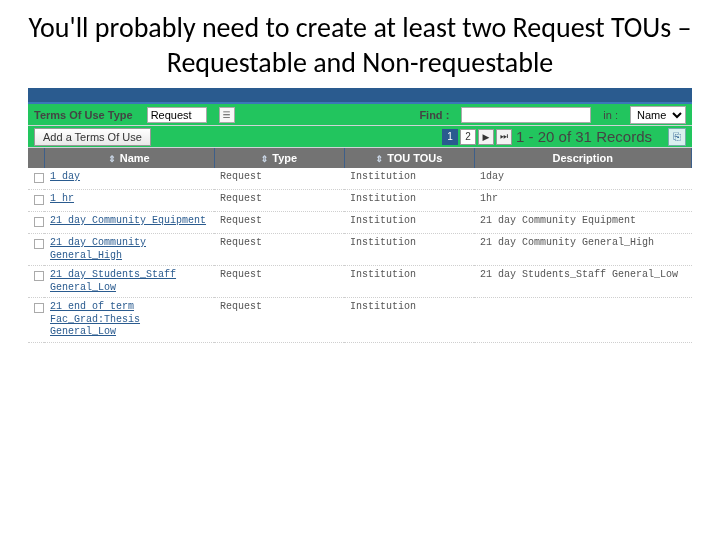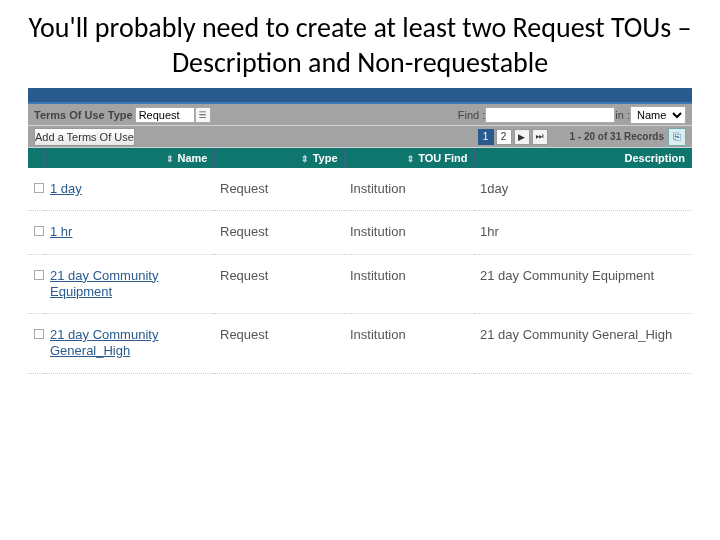--- a/index.html
+++ b/index.html
@@ -25,84 +25,85 @@
     color: #333;
   }
   .bluebar {
     height: 16px;
     background: #2a5b8f;
     border-bottom: 2px solid #3b78b8;
   }
   .toolbar1, .toolbar2 {
     display: flex;
     align-items: center;
-    background: #a3a3a3;
+    background: #22c55e;
     border-bottom: 1px solid #cfd3d6;
     padding: 3px 6px;
-    gap: 0;
+    gap: 12px;
     height: 22px;
   }
   .toolbar1 .lbl { font-weight: bold; color: #444; margin-right: 2px; }
   .toolbar1 input.tou-type {
     width: 60px; height: 16px; border: 1px solid #aaa; font-size: 11px; padding: 0 3px; background:#fff;
   }
   .icon-btn {
     width: 16px; height: 16px; border: 1px solid #aaa; background: #f7f7f7;
     display: inline-flex; align-items: center; justify-content: center;
     font-size: 9px; color: #555; cursor: pointer;
   }
   .spacer { flex: 1; }
-  .toolbar1 .find-lbl { font-weight: normal; color: #444; }
+  .toolbar1 .find-lbl { font-weight: bold; color: #444; }
   .toolbar1 input.find { width: 130px; height: 16px; border: 1px solid #aaa; background:#fff; }
   .toolbar1 .in-lbl { color: #444; }
   .toolbar1 select.in {
     height: 18px; border: 1px solid #aaa; font-size: 11px; background:#fff; padding: 0 2px;
   }
   .toolbar2 .btn-add {
     border: 1px solid #999; background: linear-gradient(#fff,#e8e8e8);
-    padding: 1px 0; height: 18px; font-size: 11px; cursor: pointer; color:#333;
+    padding: 1px 8px; height: 18px; font-size: 11px; cursor: pointer; color:#333;
   }
   .pager { display: flex; align-items: center; gap: 2px; }
   .pager .pg {
     border: 1px solid #999; background: #fff; width: 16px; height: 16px;
     display:inline-flex; align-items:center; justify-content:center; font-size:10px; cursor:pointer;
   }
   .pager .pg.current { background:#2a5b8f; color:#fff; border-color:#2a5b8f; }
   .pager .nav {
     width: 16px; height: 16px; border:1px solid #999; background:#f3f3f3;
     display:inline-flex;align-items:center;justify-content:center; font-size:9px; cursor:pointer;
   }
-  .pager .records { font-size: 10px; color:#444; margin-left: 20px; font-weight: bold; }
+  .pager .records { font-size: 15px; color:#444; margin-left: 2px; }
   .tool-icon {
     width:18px;height:18px;border:1px solid #7aa;background:#d9efef;
     display:inline-flex;align-items:center;justify-content:center;font-size:10px;color:#2a5b8f;margin-left:4px;cursor:pointer;
   }
   table.data {
     width: 100%;
     border-collapse: collapse;
     table-layout: fixed;
   }
   table.data thead th {
-    background: #0f766e;
+    background: #737373;
     color: #fff;
-    text-align: right;
+    text-align: center;
     font-weight: bold;
     font-size: 11px;
     padding: 4px 6px;
     border-right: 1px solid #3d5f8a;
   }
   table.data thead th .sort {
     display:inline-block; margin-right:4px; font-size:9px; color:#cbd8e8;
   }
   table.data tbody td {
-    padding: 13px 6px;
+    padding: 3px 6px;
     border-bottom: 1px dotted #cfcfcf;
     vertical-align: top;
-    font-size: 13px;
+    font-size: 10px;
     color: #555;
+    font-family: Liberation Mono, monospace;
   }
   table.data tbody td.name a {
     color: #2a5b8f;
     text-decoration: underline;
     cursor: pointer;
     line-height: 1.25;
     display: inline-block;
   }
   col.c0 { width: 16px; }
   col.c1 { width: 170px; }
@@ -111,21 +112,21 @@
   col.c4 { width: auto; }
   .rowcheck {
     width:10px;height:10px;border:1px solid #aaa;display:inline-block;margin-top:2px;
   }
 </style>
 </head>
 <body>
 
 <div class="slide-title">
   <span>You'll probably need to create at least two Request TOUs –</span><br>
-  <span>Description and Non-requestable</span>
+  <span>Requestable and Non-requestable</span>
 </div>
 
 <div class="app">
   <div class="bluebar"></div>
 
   <div class="toolbar1">
     <span class="lbl">Terms Of Use Type</span>
     <input class="tou-type" value="Request" style="">
     <span class="icon-btn">☰</span>
     <span class="spacer"></span>
@@ -156,21 +157,21 @@
         <col class="c1">
         <col class="c2">
         <col class="c3">
         <col class="c4">
     </colgroup>
     <thead>
       <tr>
         <th></th>
         <th><span class="sort">⇕</span><span>Name</span></th>
         <th><span class="sort">⇕</span><span>Type</span></th>
-        <th><span class="sort">⇕</span><span>TOU Find</span></th>
+        <th><span class="sort">⇕</span><span>TOU TOUs</span></th>
         <th><span>Description</span></th>
       </tr>
     </thead>
     <tbody id="tbody">
         <tr>
           <td><span class="rowcheck"></span></td>
           <td class="name"><a>1 day</a></td>
           <td>Request</td>
           <td>Institution</td>
           <td>1day</td>
@@ -189,15 +190,29 @@
           <td>Institution</td>
           <td>21 day Community Equipment</td>
         </tr>
         <tr>
           <td><span class="rowcheck"></span></td>
           <td class="name"><a>21 day Community General_High</a></td>
           <td>Request</td>
           <td>Institution</td>
           <td>21 day Community General_High</td>
         </tr>
+        <tr>
+          <td><span class="rowcheck"></span></td>
+          <td class="name"><a>21 day Students_Staff General_Low</a></td>
+          <td>Request</td>
+          <td>Institution</td>
+          <td>21 day Students_Staff General_Low</td>
+        </tr>
+        <tr>
+          <td><span class="rowcheck"></span></td>
+          <td class="name"><a>21 end of term Fac_Grad:Thesis General_Low</a></td>
+          <td>Request</td>
+          <td>Institution</td>
+          <td></td>
+        </tr>
       </tbody>
   </table>
 </div>
 
 </body></html>

